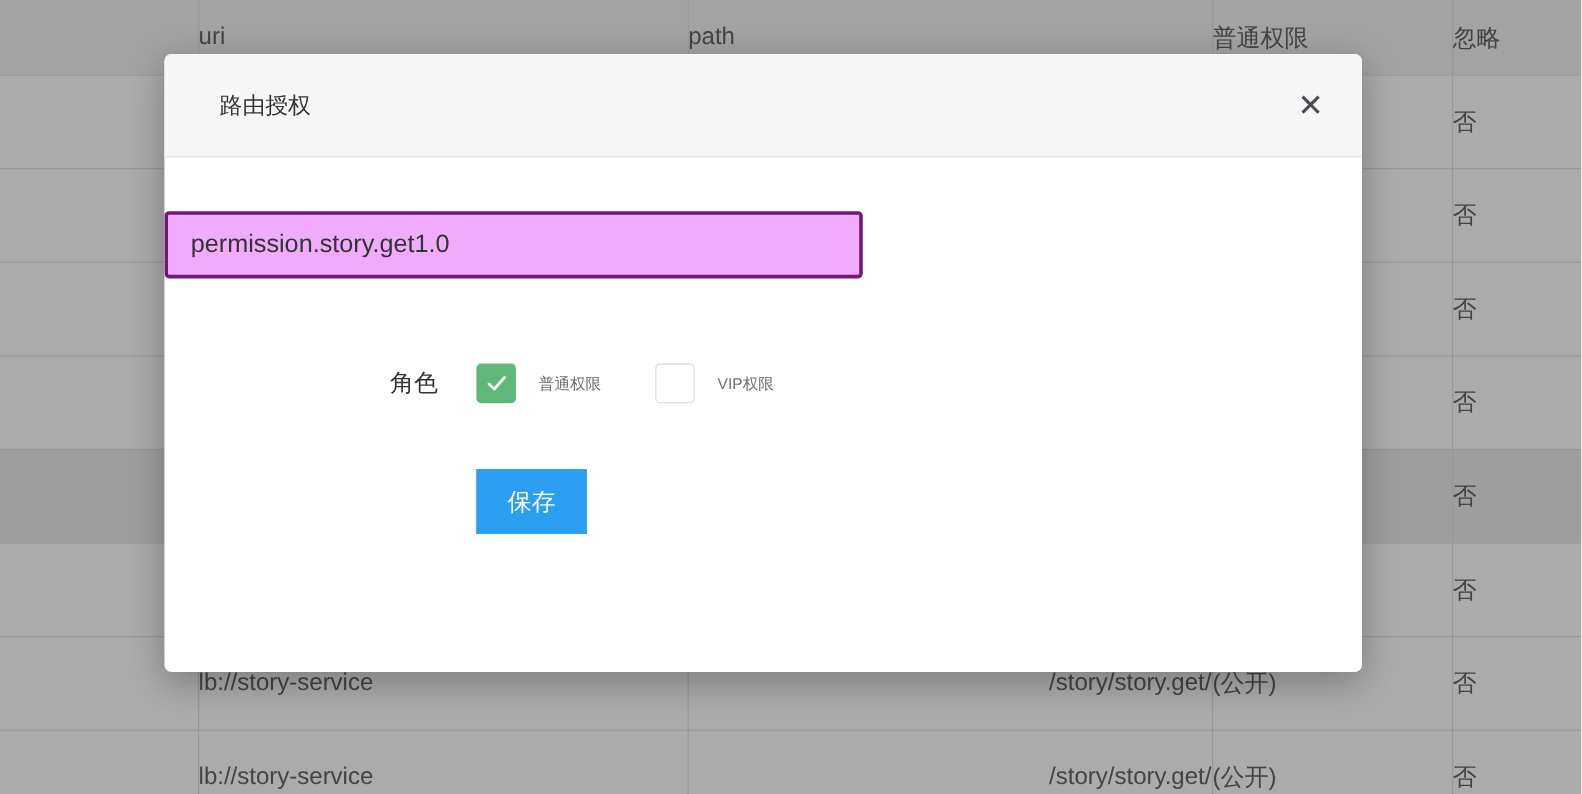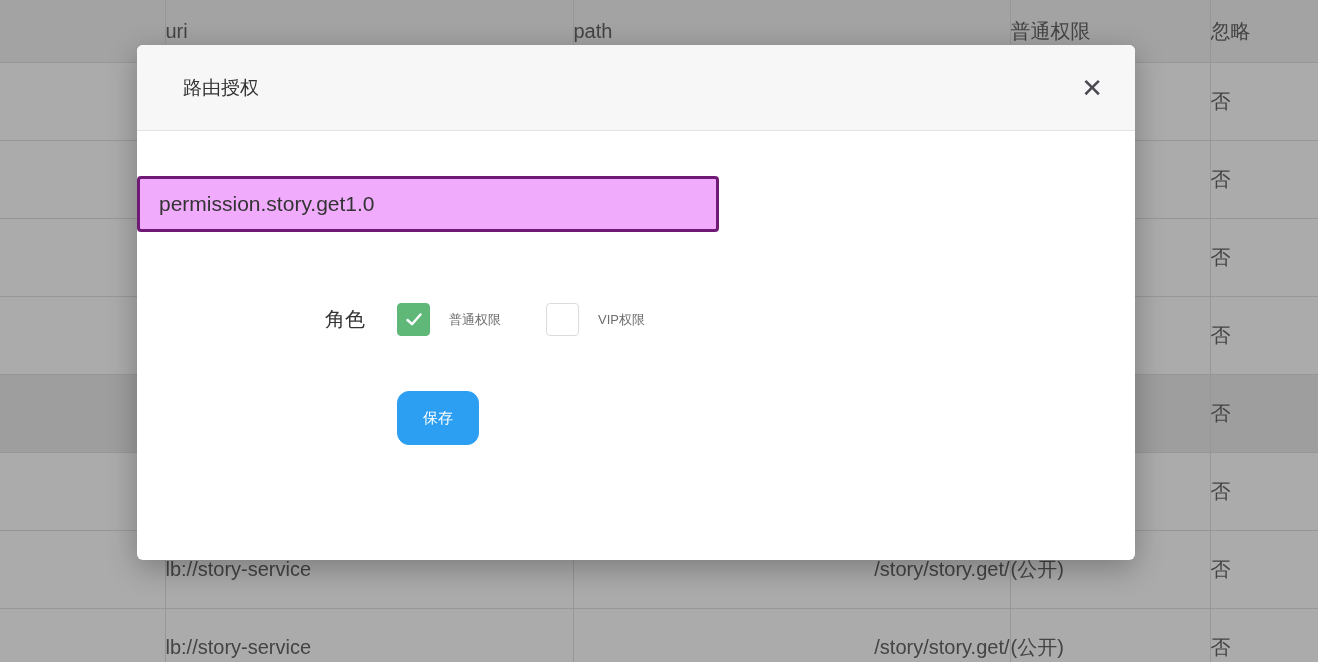--- a/index.html
+++ b/index.html
@@ -60,21 +60,21 @@
     width:31px;height:31px;border:1px solid #dcdcdc;border-radius:4px;background:#fff;
     display:inline-flex;align-items:center;justify-content:center;cursor:pointer;flex:none;
   }
   .checkbox svg{display:none;}
   .checkbox.checked{background:#5FB878;border-color:#5FB878;}
   .checkbox.checked svg{display:block;}
   .cb-label{font-size:13px;color:#6e6e6e;margin-left:19px;}
   .cb-gap{margin-left:45px;}
   .row-buttons{margin-top:55px;}
   .btn{
-    height:54px;padding:0 25px;font-size:15px;border-radius:12px;cursor:pointer;
+    height:54px;padding:0 25px;font-size:20px;border-radius:0;cursor:pointer;
     border:1px solid #ccc;background:#fff;color:#333;
     font-family:"Liberation Sans","DejaVu Sans",sans-serif;
   }
   .btn-primary{background:#2d9ff2;border-color:#2d9ff2;color:#fff;margin-right:28px;}
 </style>
 </head>
 <body>
 
 <div class="stage">
 

